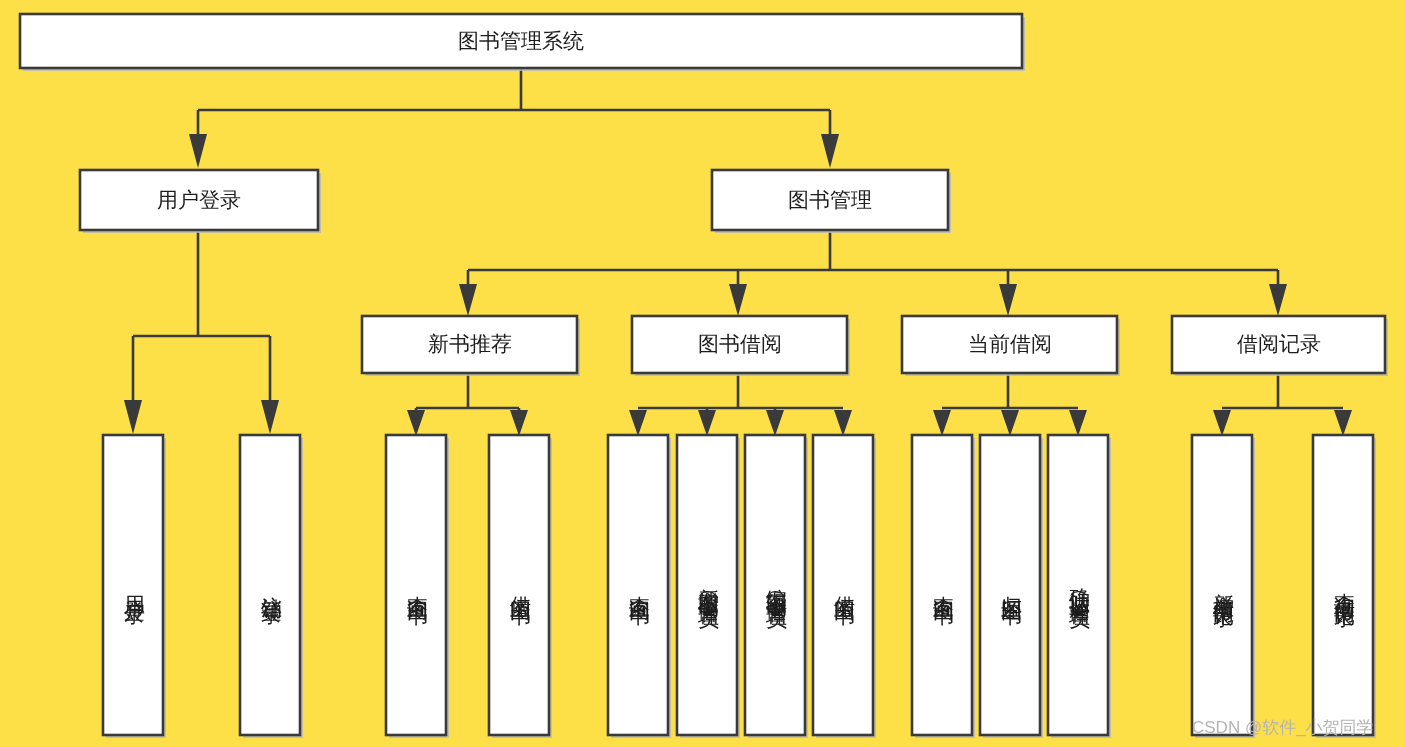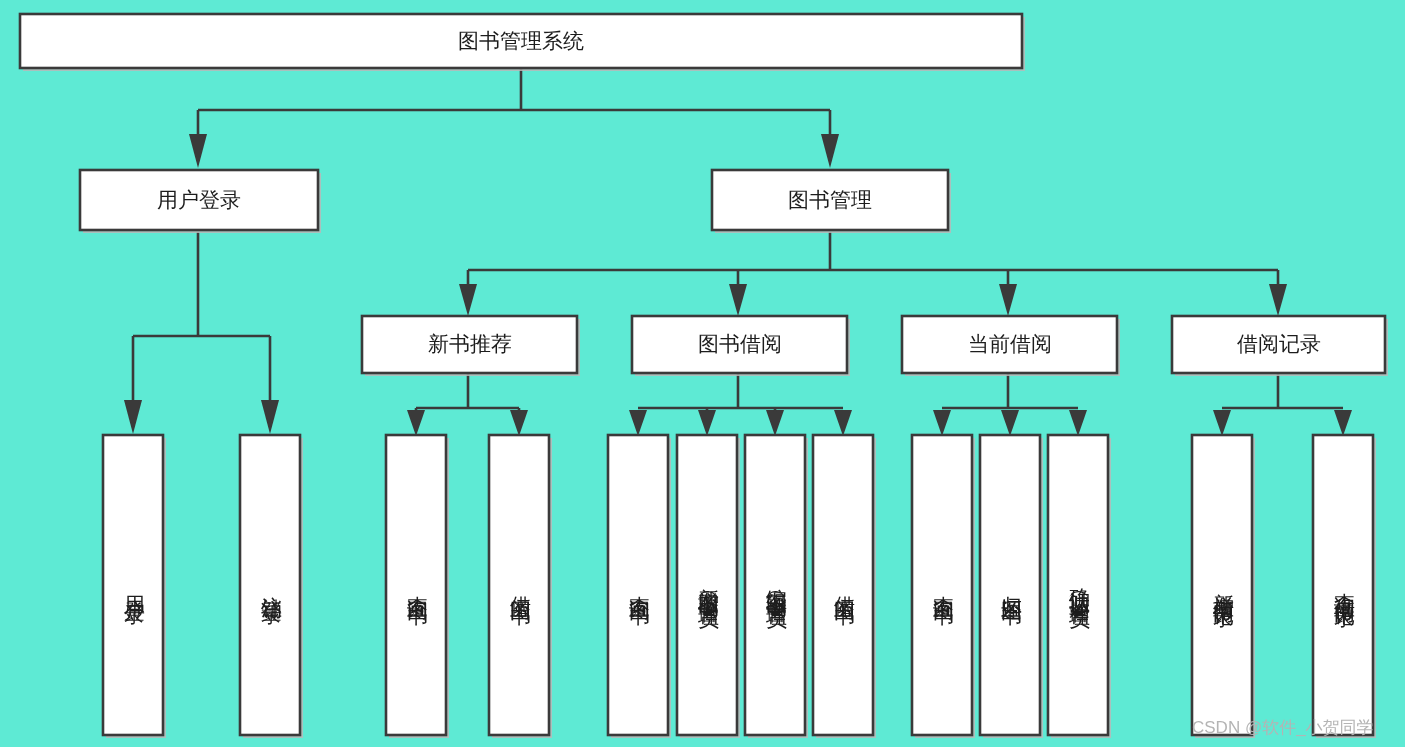--- a/index.html
+++ b/index.html
@@ -8,21 +8,21 @@
     padding: 0;
     background: #ffffff;
   }
   body {
     font-family: "Liberation Sans", "DejaVu Sans", sans-serif;
   }
   #diagram-root {
     position: relative;
     width: 1405px;
     height: 747px;
-    background: #5eead4;
+    background: #fde047;
     overflow: hidden;
   }
   svg.diagram-svg {
     position: absolute;
     left: 0;
     top: 0;
     width: 1405px;
     height: 747px;
     display: block;
   }

